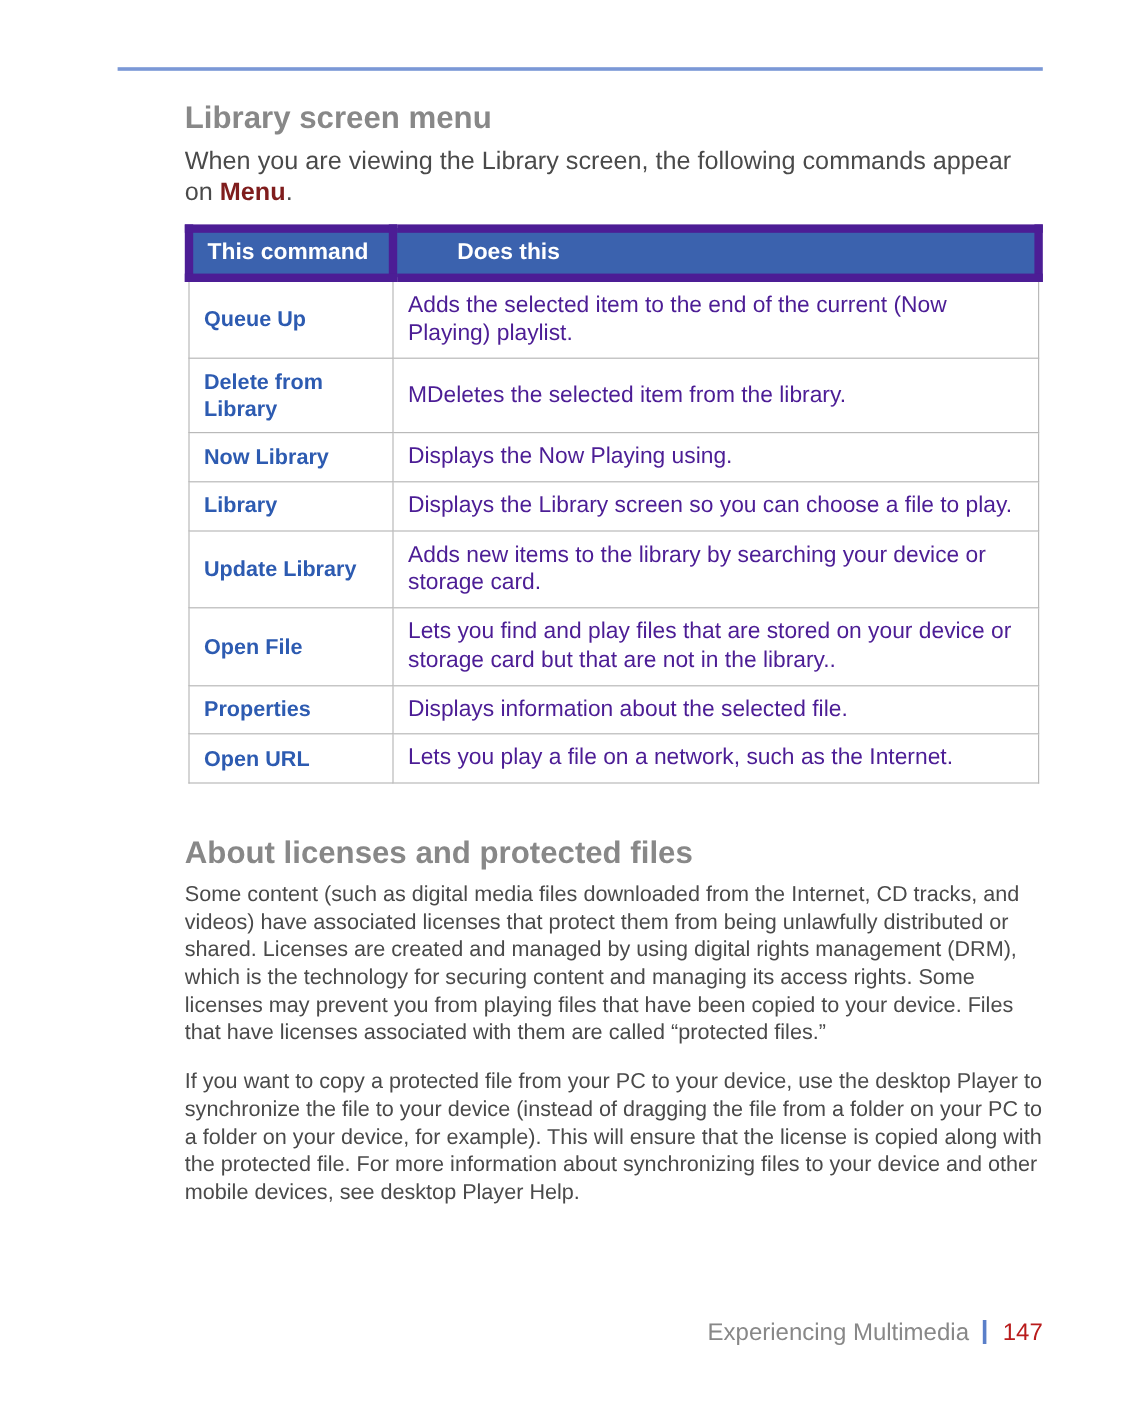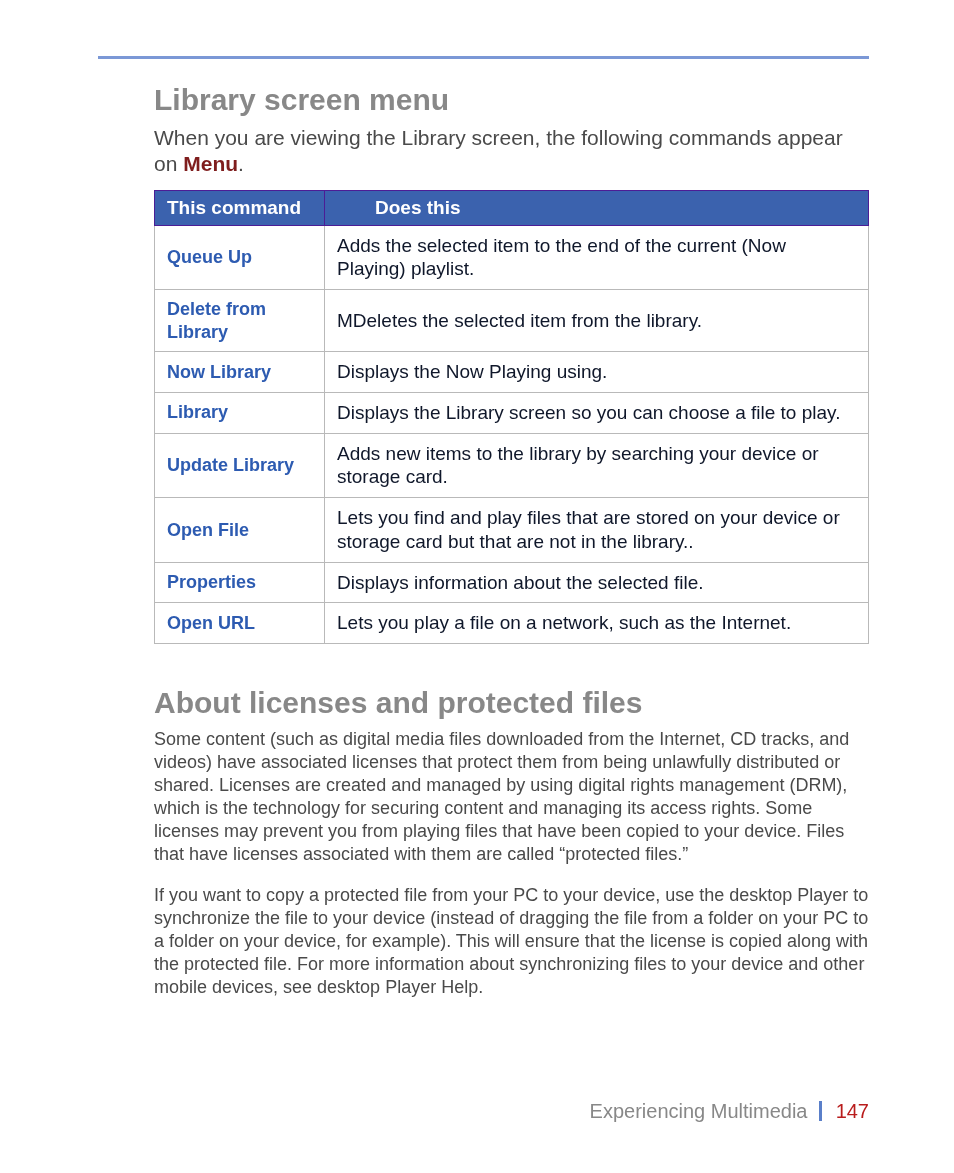--- a/index.html
+++ b/index.html
@@ -16,21 +16,21 @@
     position: absolute;
     top: 56px;
     left: 98px;
     right: 85px;
     border-top: 3px solid #7b98d6;
     padding-top: 24px;
     padding-left: 56px;
   }
   h2.section-title {
     color: #888888;
-    font-size: 30px;
+    font-size: 26px;
     font-weight: bold;
     margin: 0 0 8px 0;
   }
   p.intro {
     color: #4a4a4a;
     font-size: 21px;
     line-height: 1.25;
     margin: 0 0 12px 0;
   }
   p.intro b { color: #7f1d1d; }
@@ -38,30 +38,30 @@
     border-collapse: collapse;
     width: 100%;
     font-size: 19px;
   }
   table.cmd-table th {
     background: #3b62ae;
     color: #ffffff;
     font-weight: bold;
     text-align: left;
     padding: 6px 12px;
-    border: 1px solid #4c1d95;
+    border: 7px solid #4c1d95;
   }
   table.cmd-table th:first-child { width: 170px; }
   table.cmd-table th:nth-child(2) { text-align: center; padding-left: 40px; text-align: left;}
   .th-does { padding-left: 50px !important; }
   table.cmd-table td {
     border: 1px solid #b9b9b9;
     padding: 8px 12px;
     vertical-align: middle;
-    color: #0f172a;
+    color: #4c1d95;
     line-height: 1.25;
   }
   table.cmd-table td.cmd {
     color: #2d5bb1;
     font-weight: bold;
     font-size: 18px;
   }
   .block2 { margin-top: 42px; }
   p.body {
     color: #4a4a4a;

